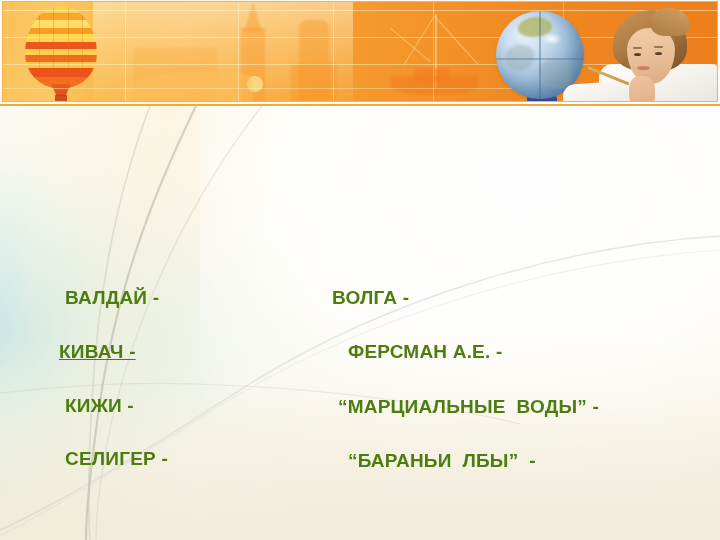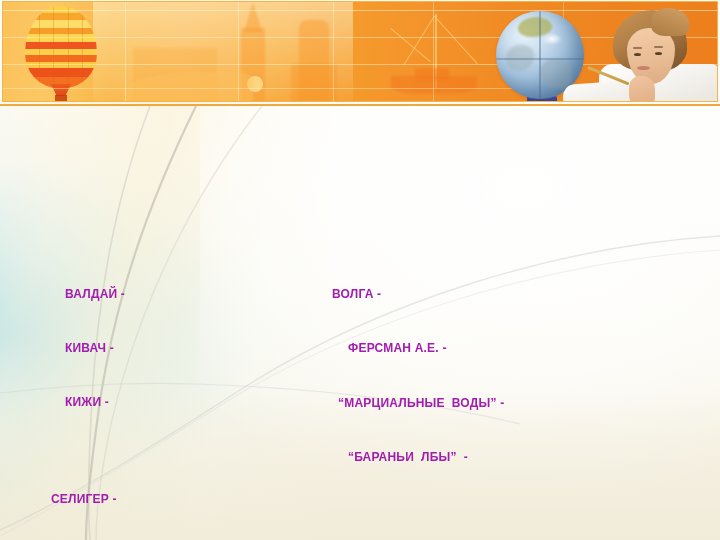--- a/index.html
+++ b/index.html
@@ -370,23 +370,23 @@
   }
 
   .col-left, .col-right {
     position: absolute;
   }
   .col-left { left: 0; top: 0; width: 340px; }
   .col-right { left: 330px; top: 0; width: 390px; }
 
   .term {
     position: absolute;
-    font-size: 12px;
+    font-size: 19px;
     font-weight: bold;
-    color: #a21caf;
+    color: #4d7c0f;
     white-space: pre;
     letter-spacing: 0.2px;
   }
 </style>
 </head>
 <body>
 
 <div id="slide">
 
   <div class="bg-base"></div>
@@ -456,23 +456,23 @@
       <div class="w-hair-fringe"></div>
       <div class="w-pencil"></div>
       <div class="w-hand"></div>
     </div>
   </div>
 
 
 
   <div class="col-left">
     <div class="term" style="left:65px; top:287px;">ВАЛДАЙ -</div>
-    <div class="term" style="left:65px; top:341px;">КИВАЧ -</div>
+    <div class="term" style="left:59px; top:341px;text-decoration:underline;">КИВАЧ -</div>
     <div class="term" style="left:65px; top:395px;">КИЖИ -</div>
-    <div class="term" style="left:51px; top:448px;margin-top:44px;">СЕЛИГЕР -</div>
+    <div class="term" style="left:65px; top:448px;">СЕЛИГЕР -</div>
   </div>
 
   <div class="col-right">
     <div class="term" style="left:2px; top:287px;">ВОЛГА -</div>
     <div class="term" style="left:18px; top:341px;text-align:right;">ФЕРСМАН А.Е. -</div>
     <div class="term" style="left:8px; top:396px;">“МАРЦИАЛЬНЫЕ  ВОДЫ” -</div>
     <div class="term" style="left:18px; top:450px;">“БАРАНЬИ  ЛБЫ”  -</div>
   </div>
 
 </div>

